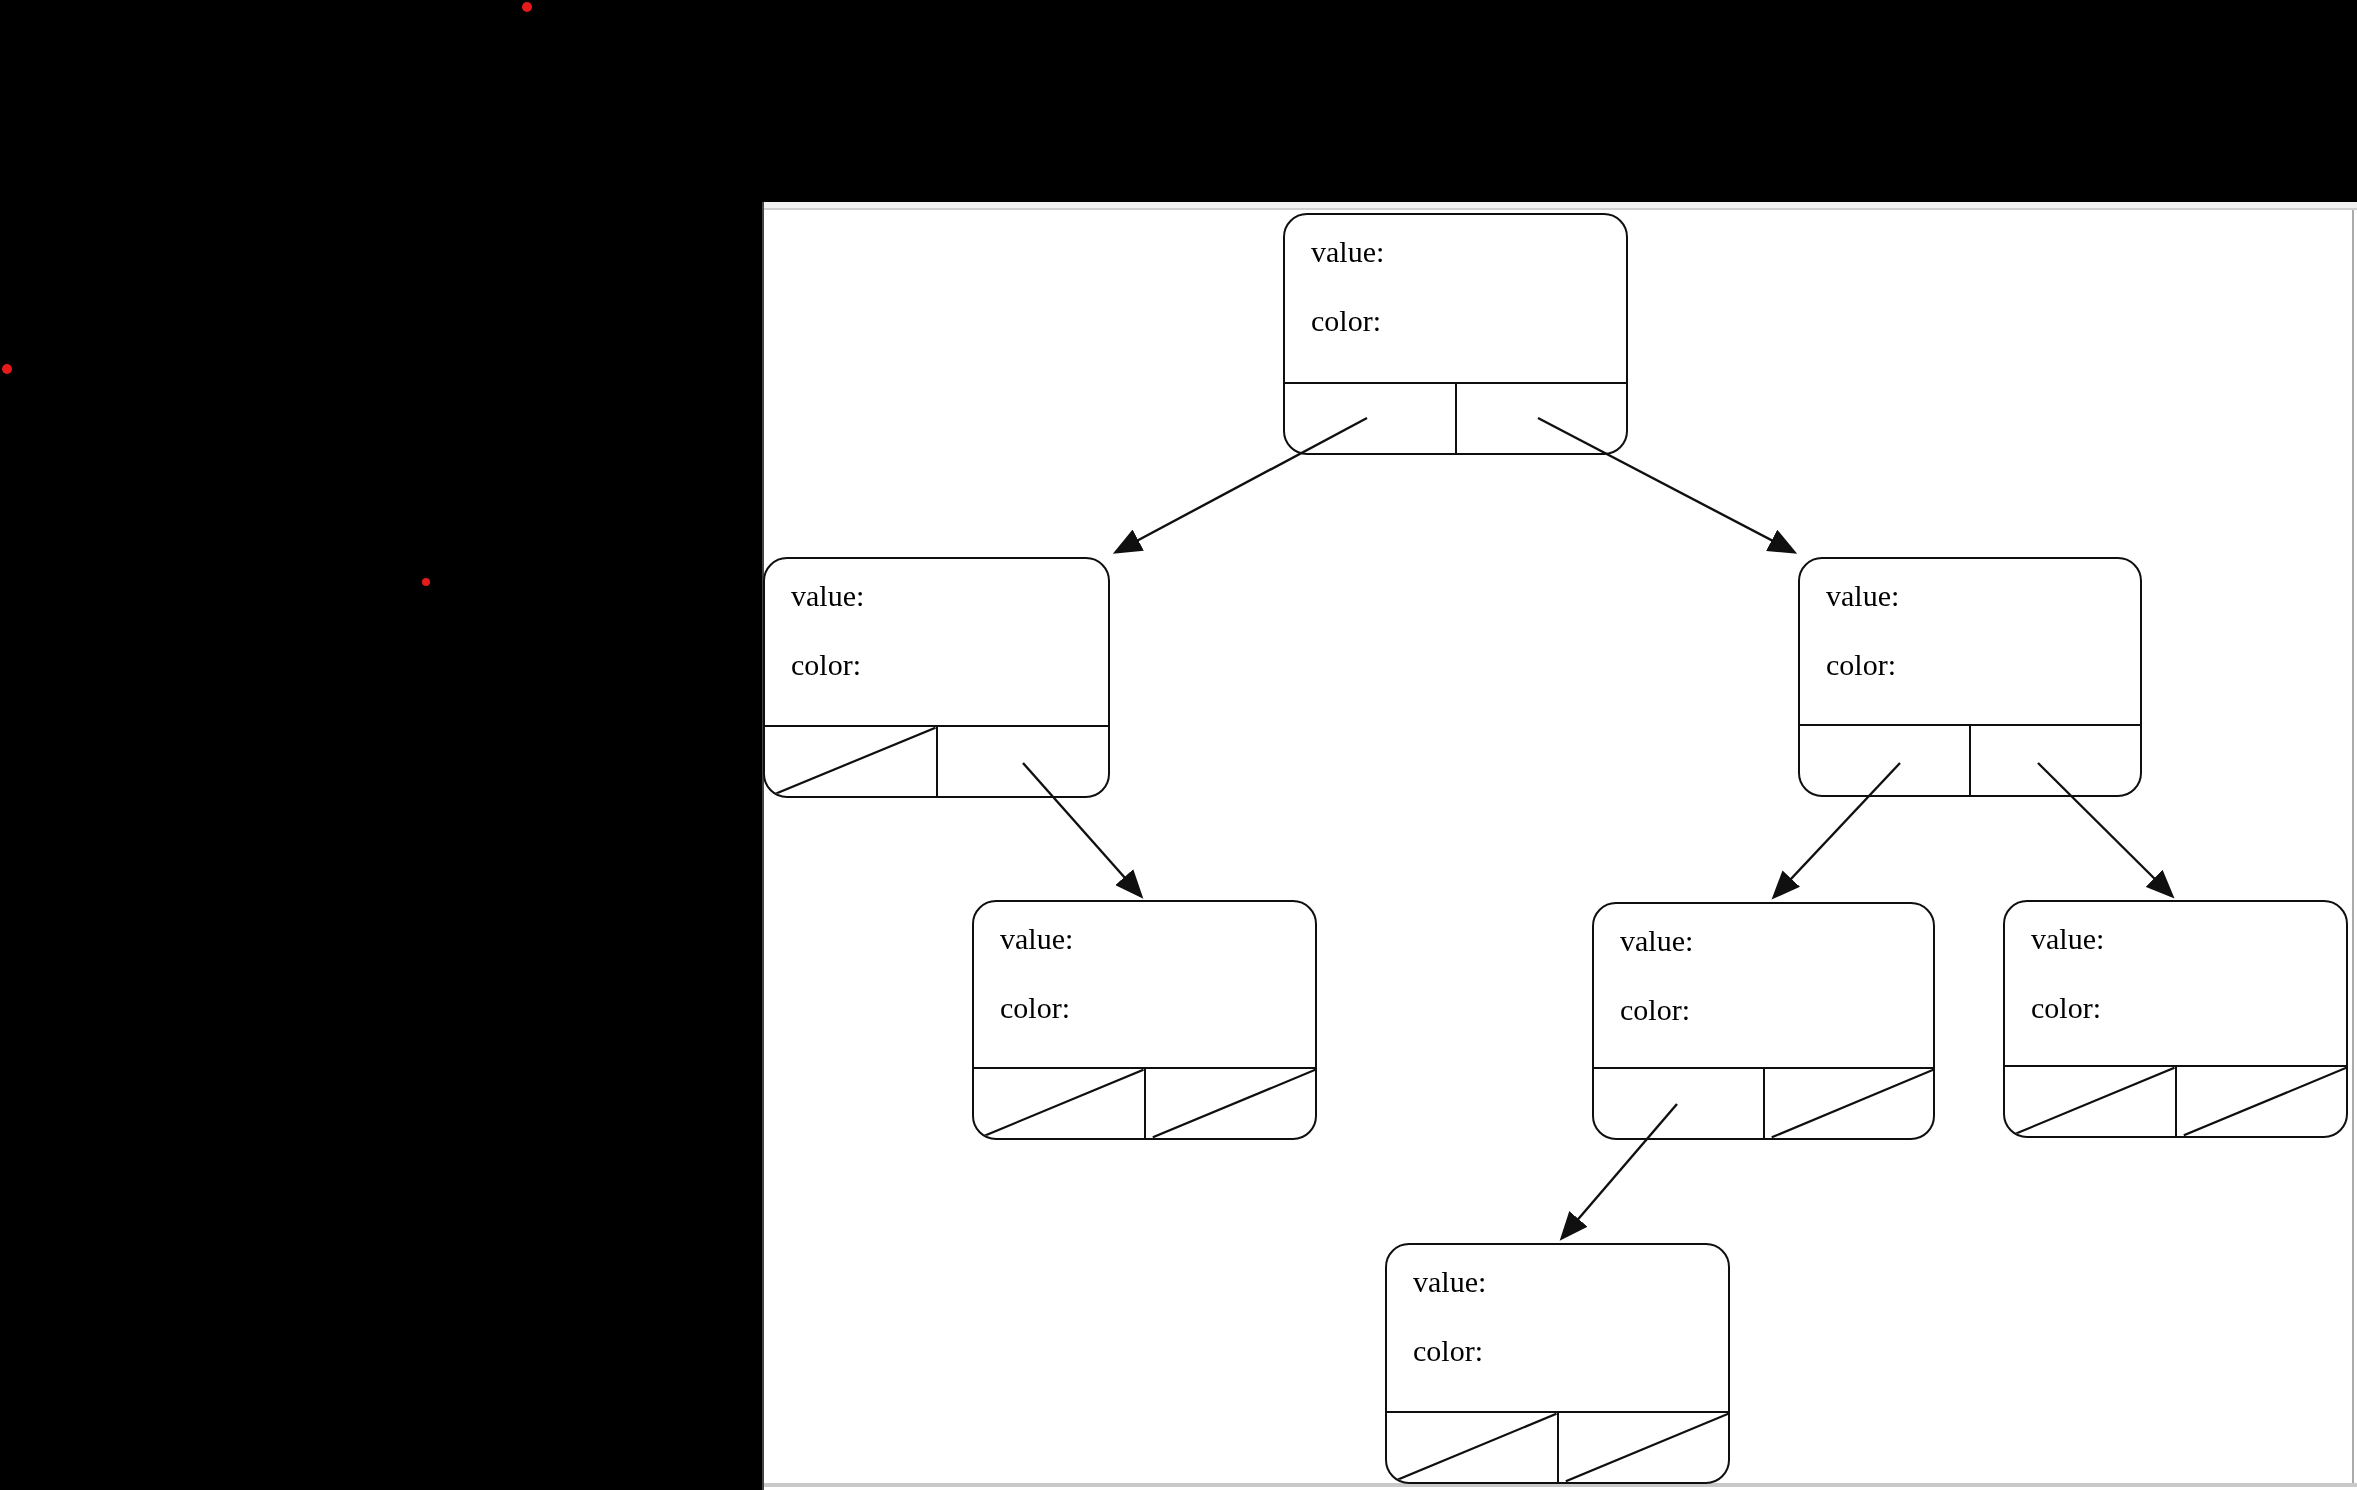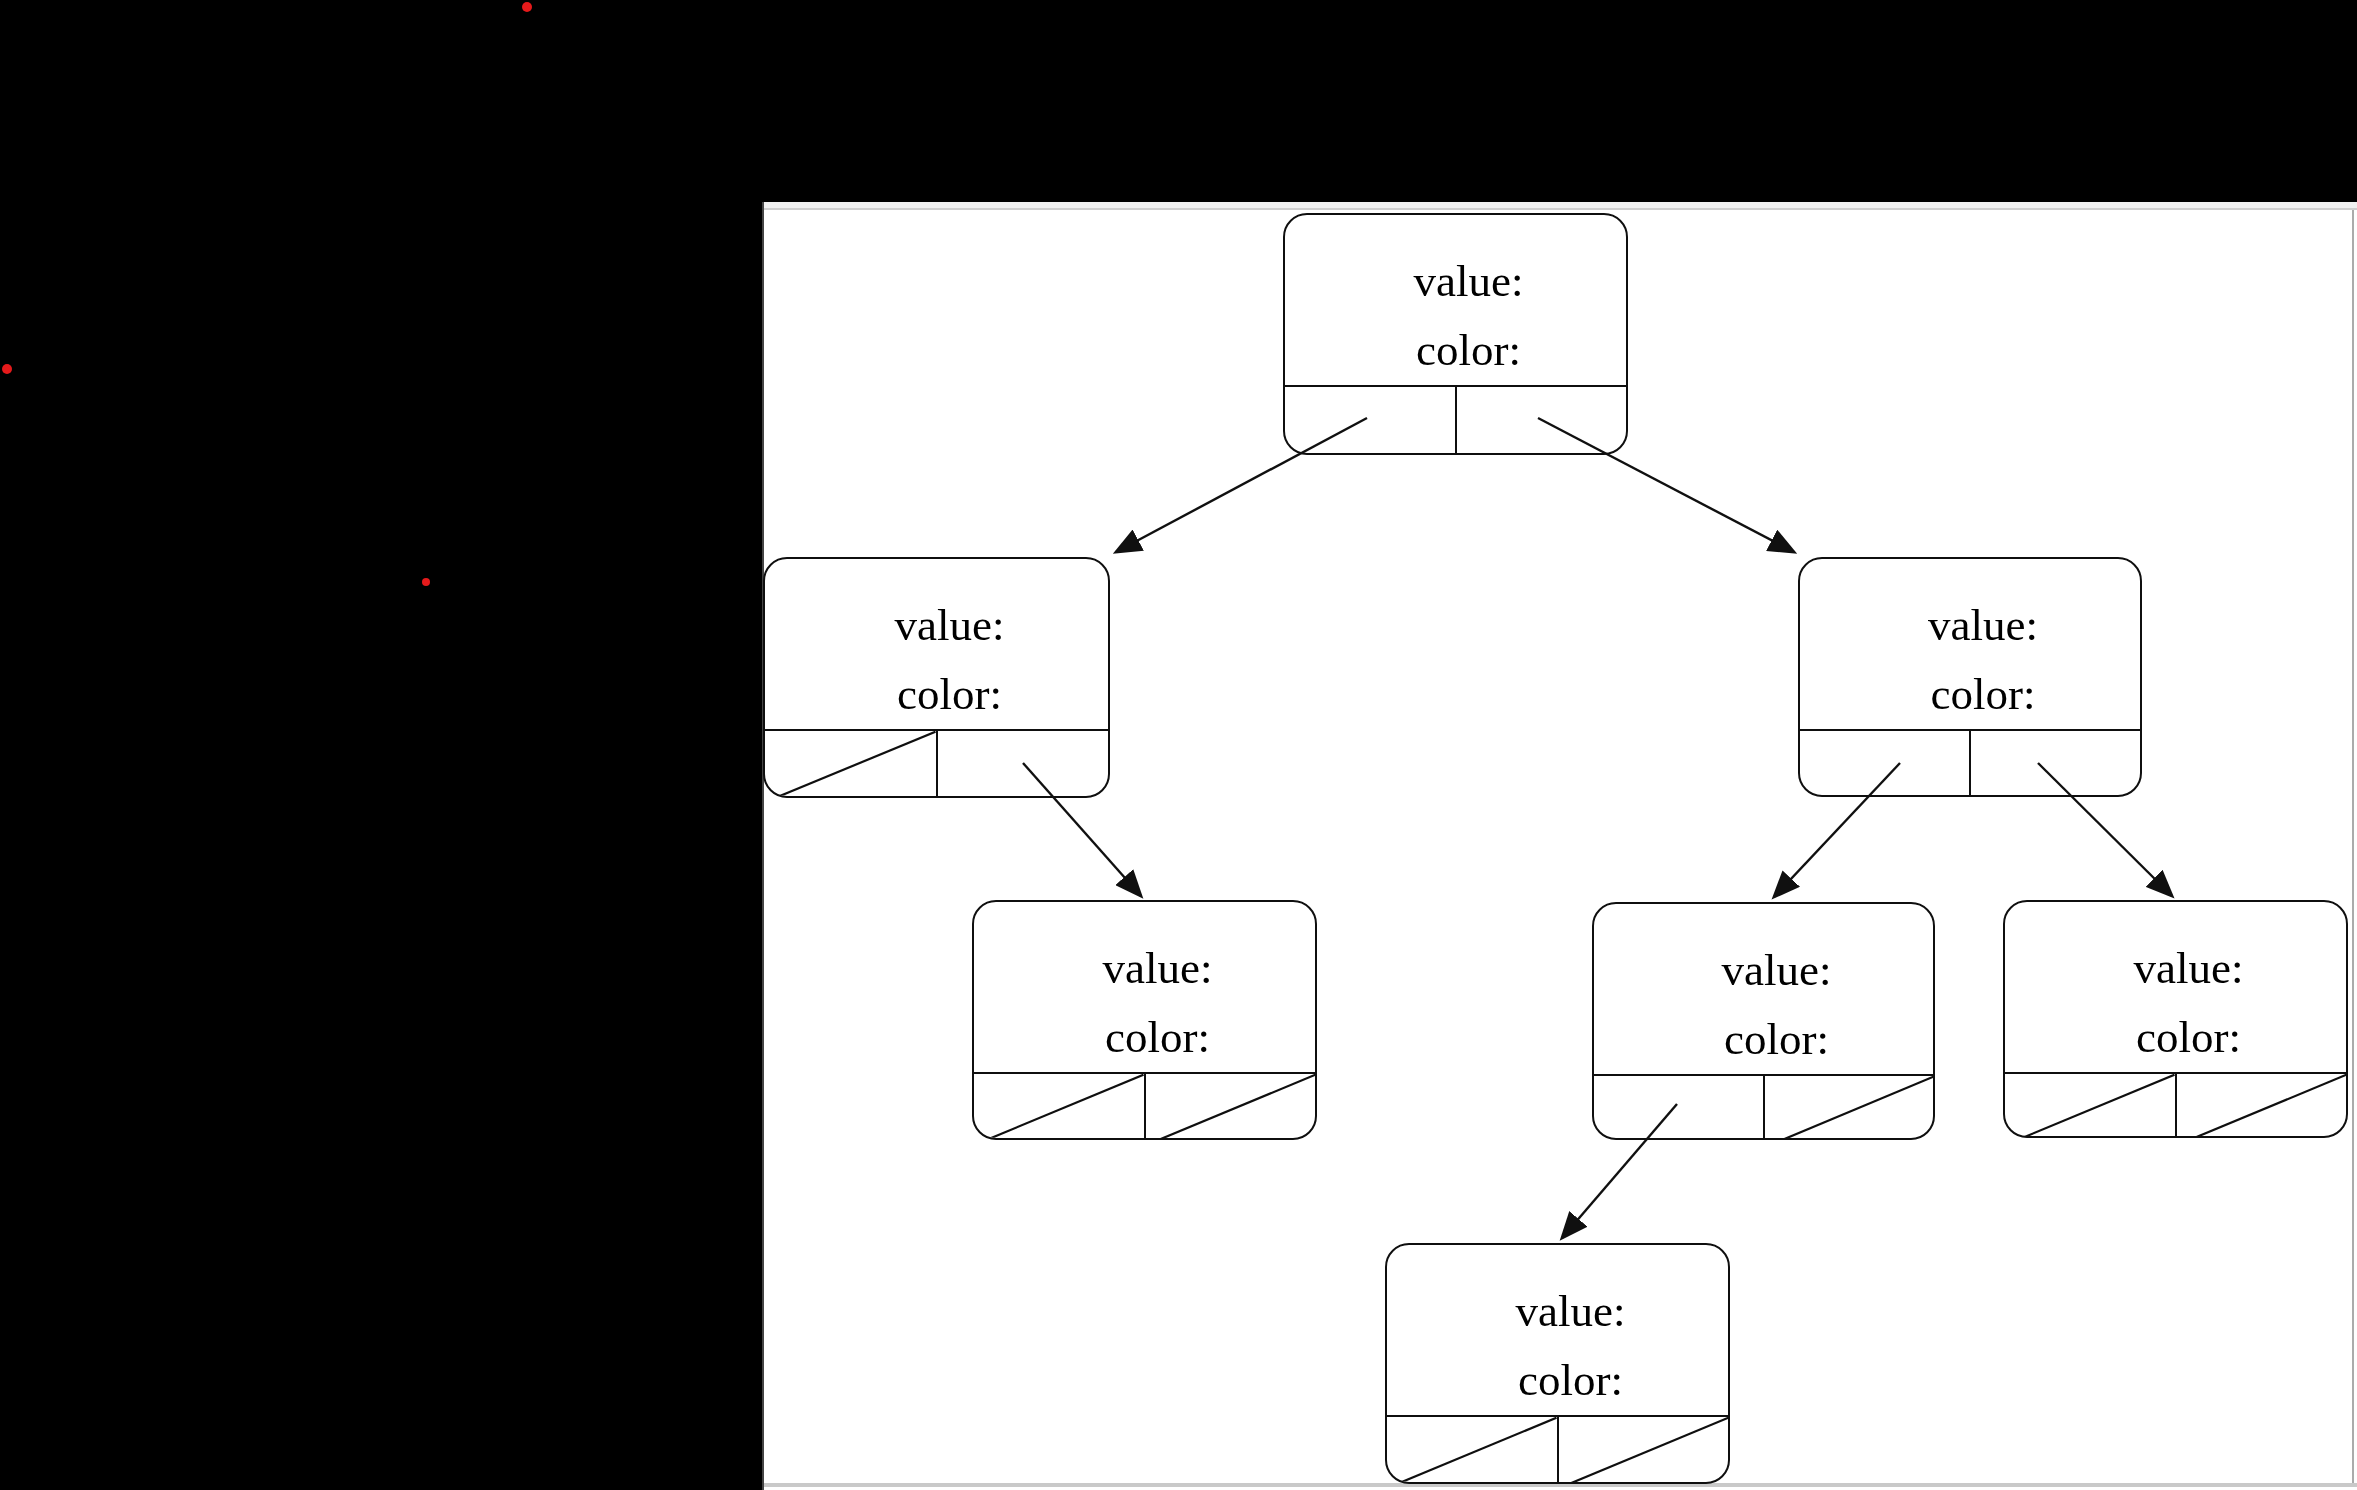--- a/index.html
+++ b/index.html
@@ -32,26 +32,25 @@
     background: #fff;
     border: 2.5px solid #0f0f0f;
     border-radius: 24px;
     overflow: hidden;
     display: flex;
     flex-direction: column;
     z-index: 4;
   }
   .node-body {
     flex: 1 1 auto;
-    padding: 32px 0 0 26px;
-    font-size: 45px;
+    padding: 2px 0 0 26px;
+    font-size: 30px;
     line-height: 69px;
     color: #000;
     white-space: nowrap;
-    text-align: center;
   }
   .cells {
     flex: 0 0 69px;
     display: flex;
     border-top: 2.5px solid #0f0f0f;
   }
   .cell { flex: 1 1 50%; position: relative; }
   .cell-left { border-right: 2.5px solid #0f0f0f; }
   .slash { position: absolute; left:0; top:0; width:100%; height:100%; display:block; }
   .slash line { stroke:#0f0f0f; stroke-width:2.2px; vector-effect:non-scaling-stroke; }

